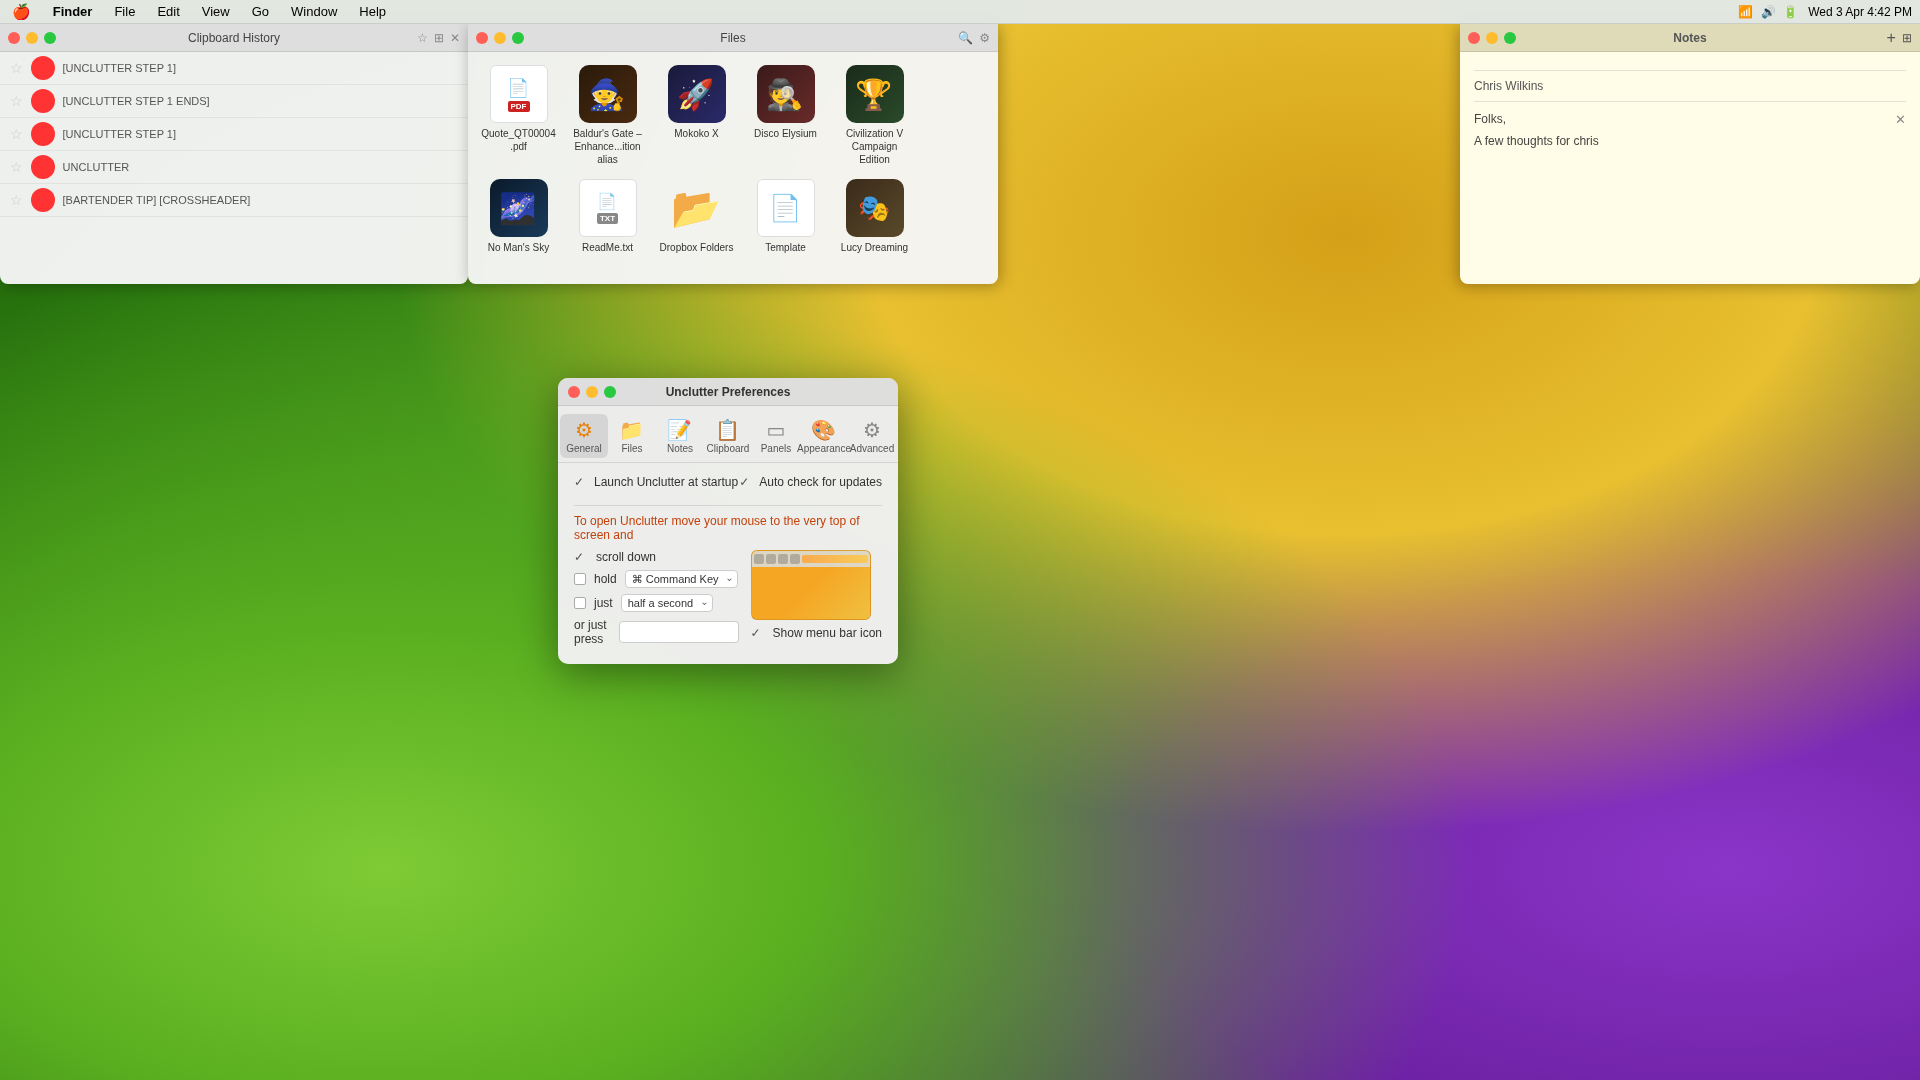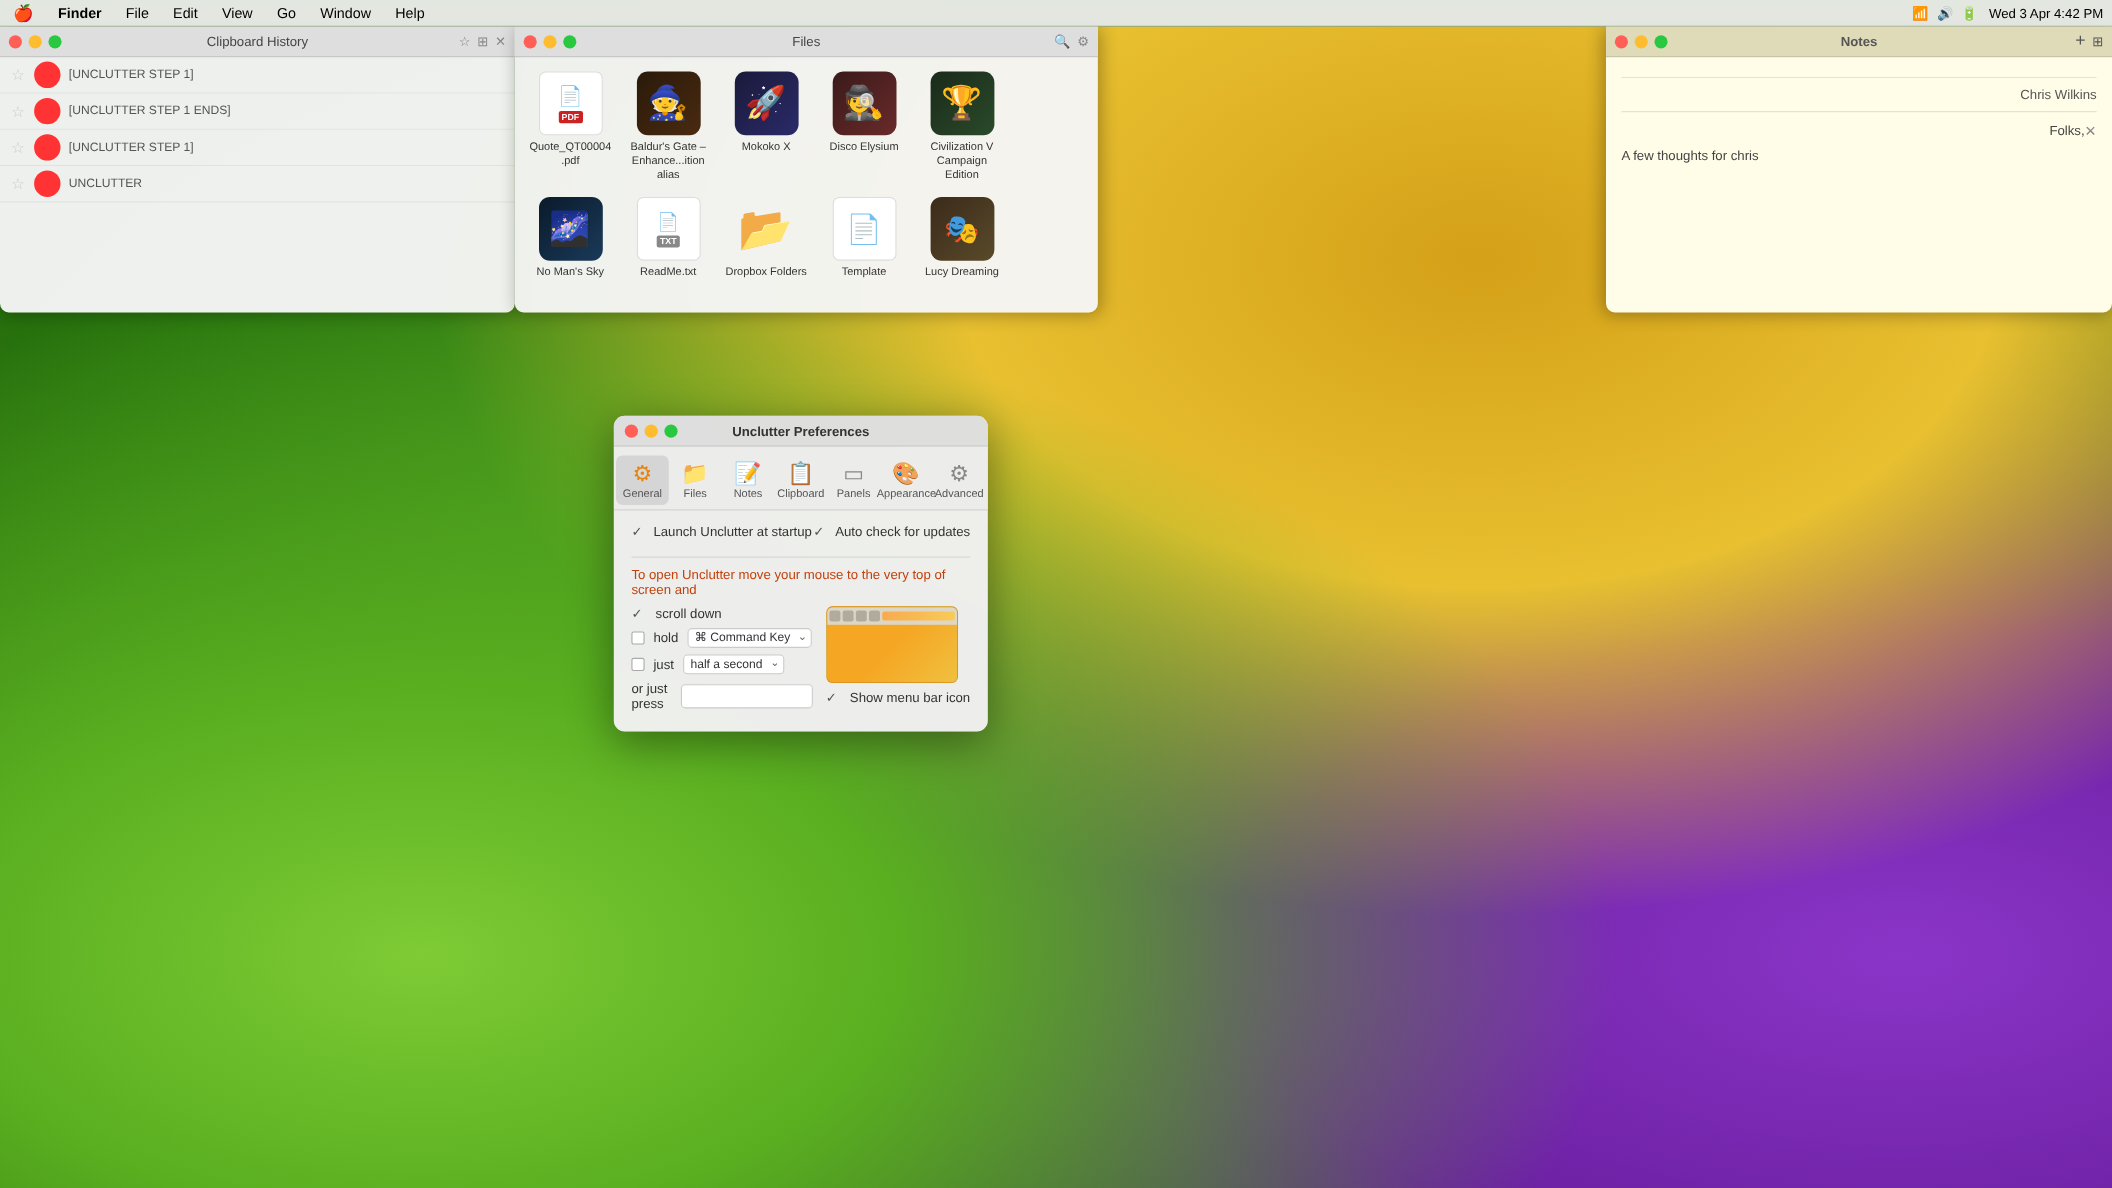--- a/index.html
+++ b/index.html
@@ -217,21 +217,20 @@
     .notes-body {
       font-size: 12px;
       color: #444;
       line-height: 1.5;
     }
     .notes-author {
       font-size: 12px;
       color: #555;
       margin-top: 8px;
       font-weight: 500;
-      text-align: right;
     }
     .notes-divider {
       border: none;
       border-top: 1px solid rgba(0,0,0,0.1);
       margin: 8px 0;
     }
 
     
     .prefs-dialog {
       position: absolute;
@@ -568,20 +567,25 @@
       <span class="item-text">[UNCLUTTER STEP 1]</span>
     </div>
 
     <div class="clipboard-item">
       <span class="star-icon">☆</span>
       <div class="item-icon" style="background:#ff3333; border-radius:50%"></div>
       <span class="item-text">UNCLUTTER</span>
     </div>
 
 
+    <div class="clipboard-item">
+      <span class="star-icon">☆</span>
+      <div class="item-icon" style="background:#ff3333; border-radius:50%"></div>
+      <span class="item-text">[BARTENDER TIP] [CROSSHEADER]</span>
+    </div>
   </div>
 </div>
 
 <div class="files-panel">
   <div class="panel-titlebar">
     <div class="panel-titlebar-controls">
       <span class="tl-btn tl-close"></span>
       <span class="tl-btn tl-min"></span>
       <span class="tl-btn tl-max"></span>
     </div>
@@ -684,21 +688,21 @@
     <span style="position:absolute;left:50%;transform:translateX(-50%);font-size:12px;font-weight:600;color:#555;">Notes</span>
     <div style="position:absolute;right:8px;display:flex;gap:6px;align-items:center;">
       <span style="font-size:16px;color:#555">+</span>
       <span style="font-size:12px;color:#555">⊞</span>
     </div>
   </div>
   <div class="notes-content">
     <hr class="notes-divider">
     <p class="notes-author">Chris Wilkins</p>
     <hr class="notes-divider">
-    <div style="display:flex;justify-content:flex-end;align-items:center">
+    <div style="display:flex;justify-content:space-between;align-items:center">
       <p class="notes-body" style="font-size:12px;">Folks,</p>
       <span style="font-size:13px;color:#888;cursor:pointer;">✕</span>
     </div>
     <p class="notes-body" style="font-size:12px;margin-top:4px;">A few thoughts for chris</p>
   </div>
 </div>
 
 <div class="prefs-dialog">
   <div class="prefs-titlebar">
     <div class="panel-titlebar-controls">

